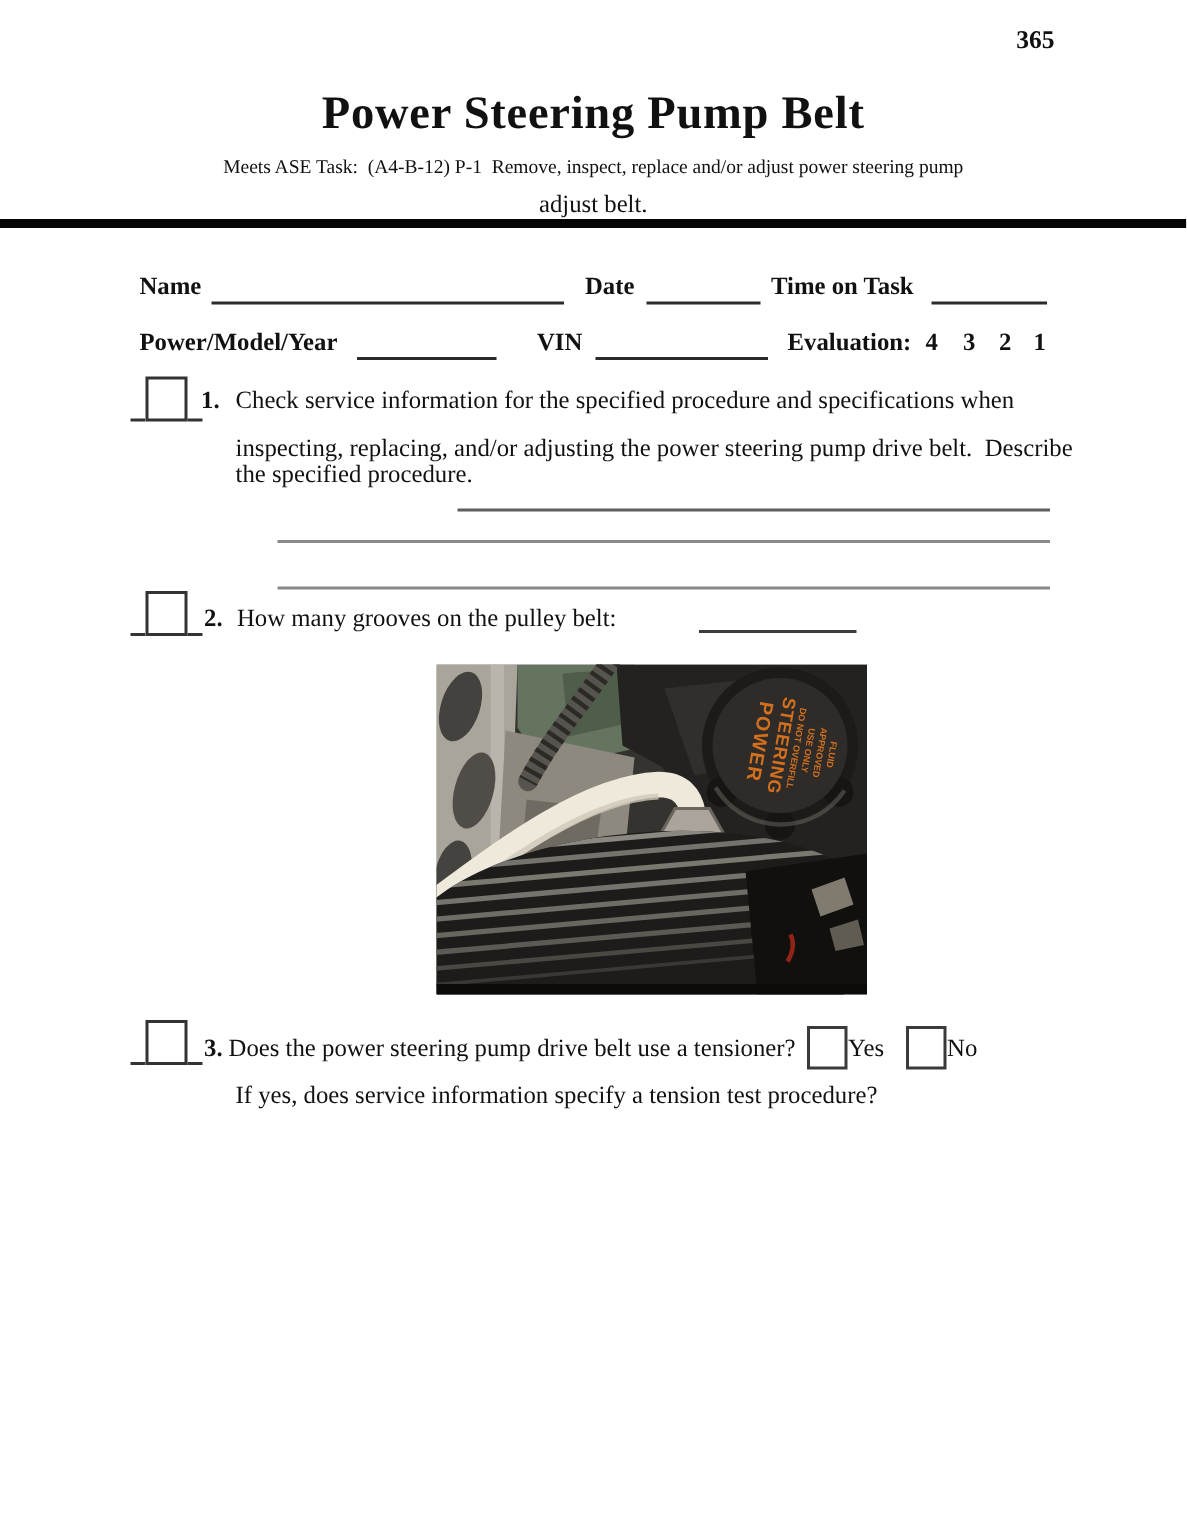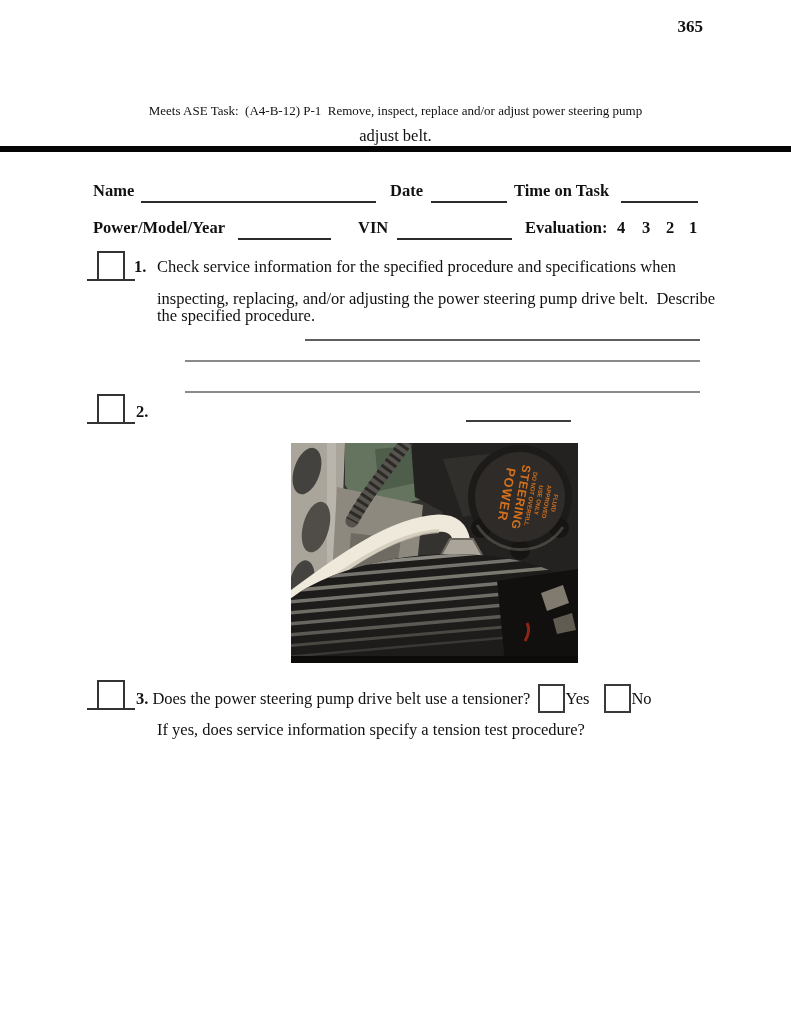--- a/index.html
+++ b/index.html
@@ -29,20 +29,21 @@
   .ynbox { width:23px; height:25px; border:2.5px solid #3a3a3a; background:#fff; display:inline-block; }
   .photo { position:absolute; }
   svg text { font-family:"Liberation Sans","DejaVu Sans",sans-serif; }
 </style>
 </head>
 <body>
 
 <div class="page">
 
   <div class="abs page-number">365</div>
+  <div class="abs title">Power Steering Pump Belt</div>
   <div class="abs sub1">Meets ASE Task:&nbsp; (A4-B-12) P-1&nbsp; Remove, inspect, replace and/or adjust power steering pump</div>
   <div class="abs sub2">adjust belt.</div>
   <div class="abs rule"></div>
 
   <div class="abs lab" style="top:181px; left:93px;">Name</div>
   <div class="fline" style="top:201px; left:141px; width:235px;"></div>
   <div class="abs lab" style="top:181px; left:390px;text-align:right;">Date</div>
   <div class="fline" style="top:201px; left:431px; width:76px;"></div>
   <div class="abs lab" style="top:181px; left:514px;">Time on Task</div>
   <div class="fline" style="top:201px; left:621px; width:77px;"></div>
@@ -69,20 +70,21 @@
   <div class="fline" style="top:339px; left:305px; width:395px; border-top-color:#5e5e5e;"></div>
   <div class="ans-line" style="top:360px; left:185px; width:515px;"></div>
   <div class="ans-line" style="top:391px; left:185px; width:515px;"></div>
 
   <div class="cbx" style="top:394px; left:87px;">
     <div class="dash"></div>
     <div class="box"></div>
     <div class="dash"></div>
   </div>
   <div class="abs qnum" style="top:402px; left:136px;">2.</div>
+  <div class="abs body-txt" style="top:402px; left:158px;">How many grooves on the pulley belt:</div>
   <div class="fline" style="top:420px; left:466px; width:105px; border-top-color:#3d3d3d;"></div>
 
   <div class="photo" style="top:443px; left:291px; width:287px; height:220px;">
     <svg width="287" height="220" viewBox="0 0 287 220">
       <defs>
         <clipPath id="photo1clip">
             <rect x="0" y="0" width="287" height="220"></rect>
           </clipPath>
         <clipPath id="pulleyClip">
             <ellipse cx="138" cy="186" rx="165" ry="74" transform="rotate(-5 138 186)"></ellipse>

